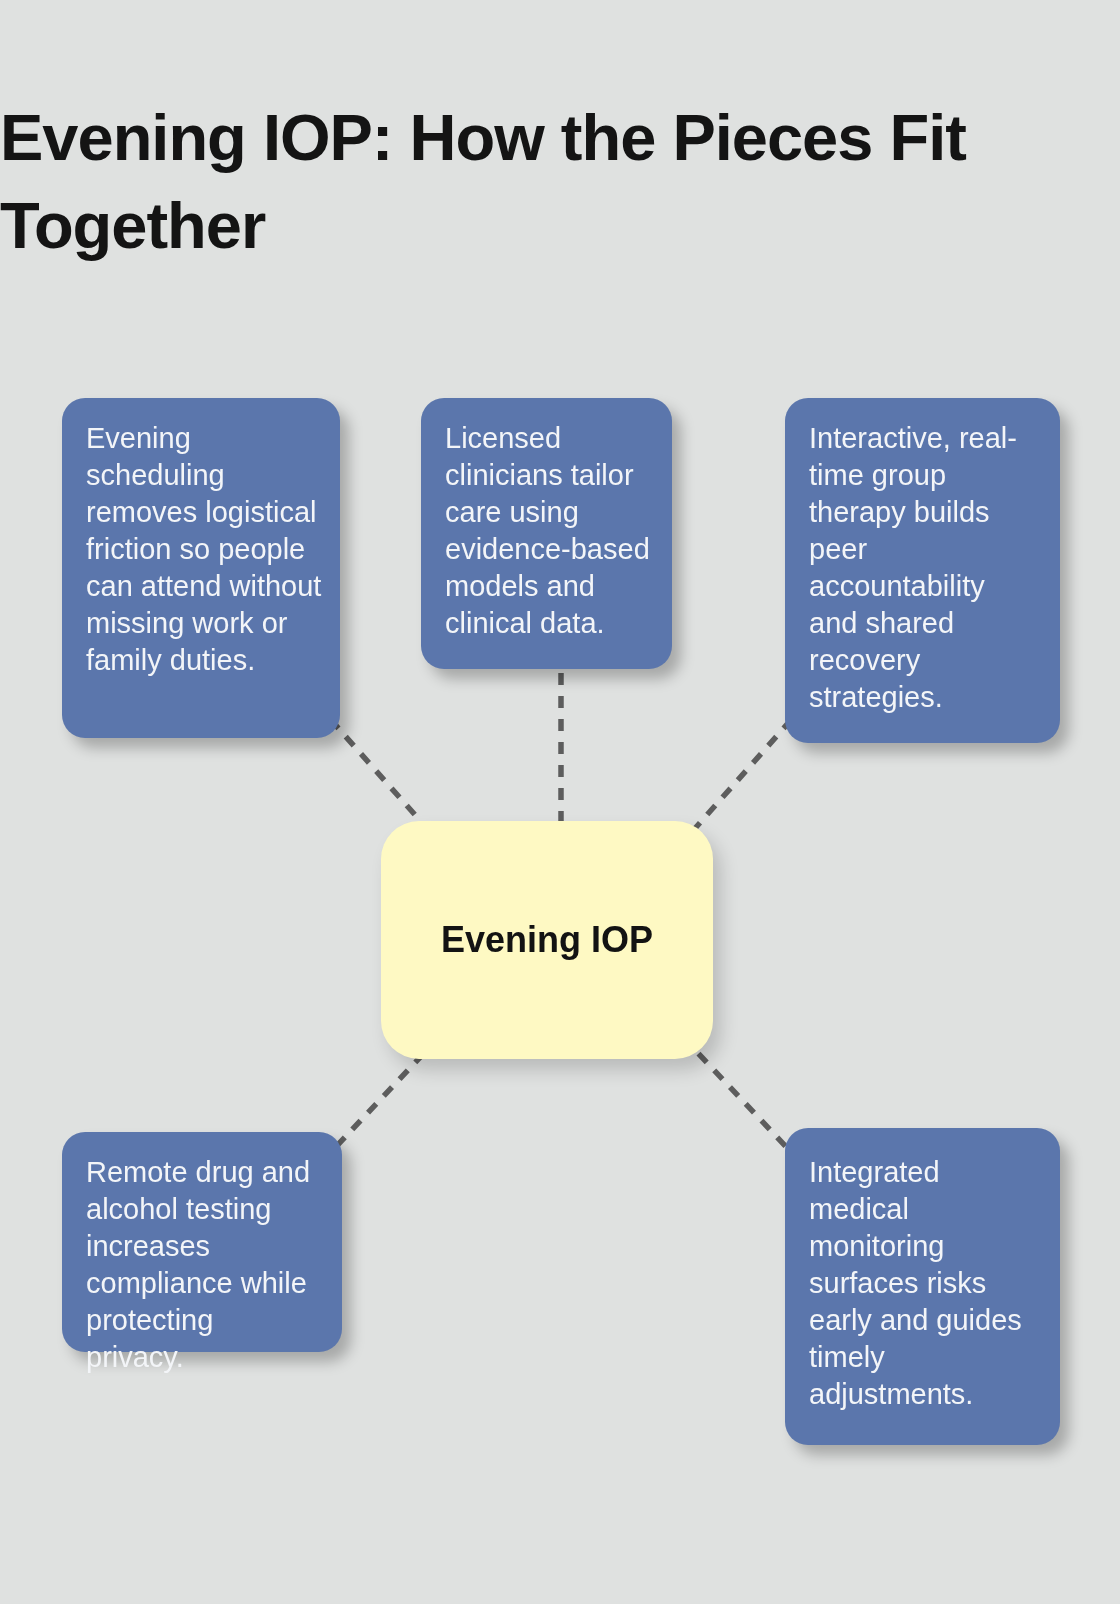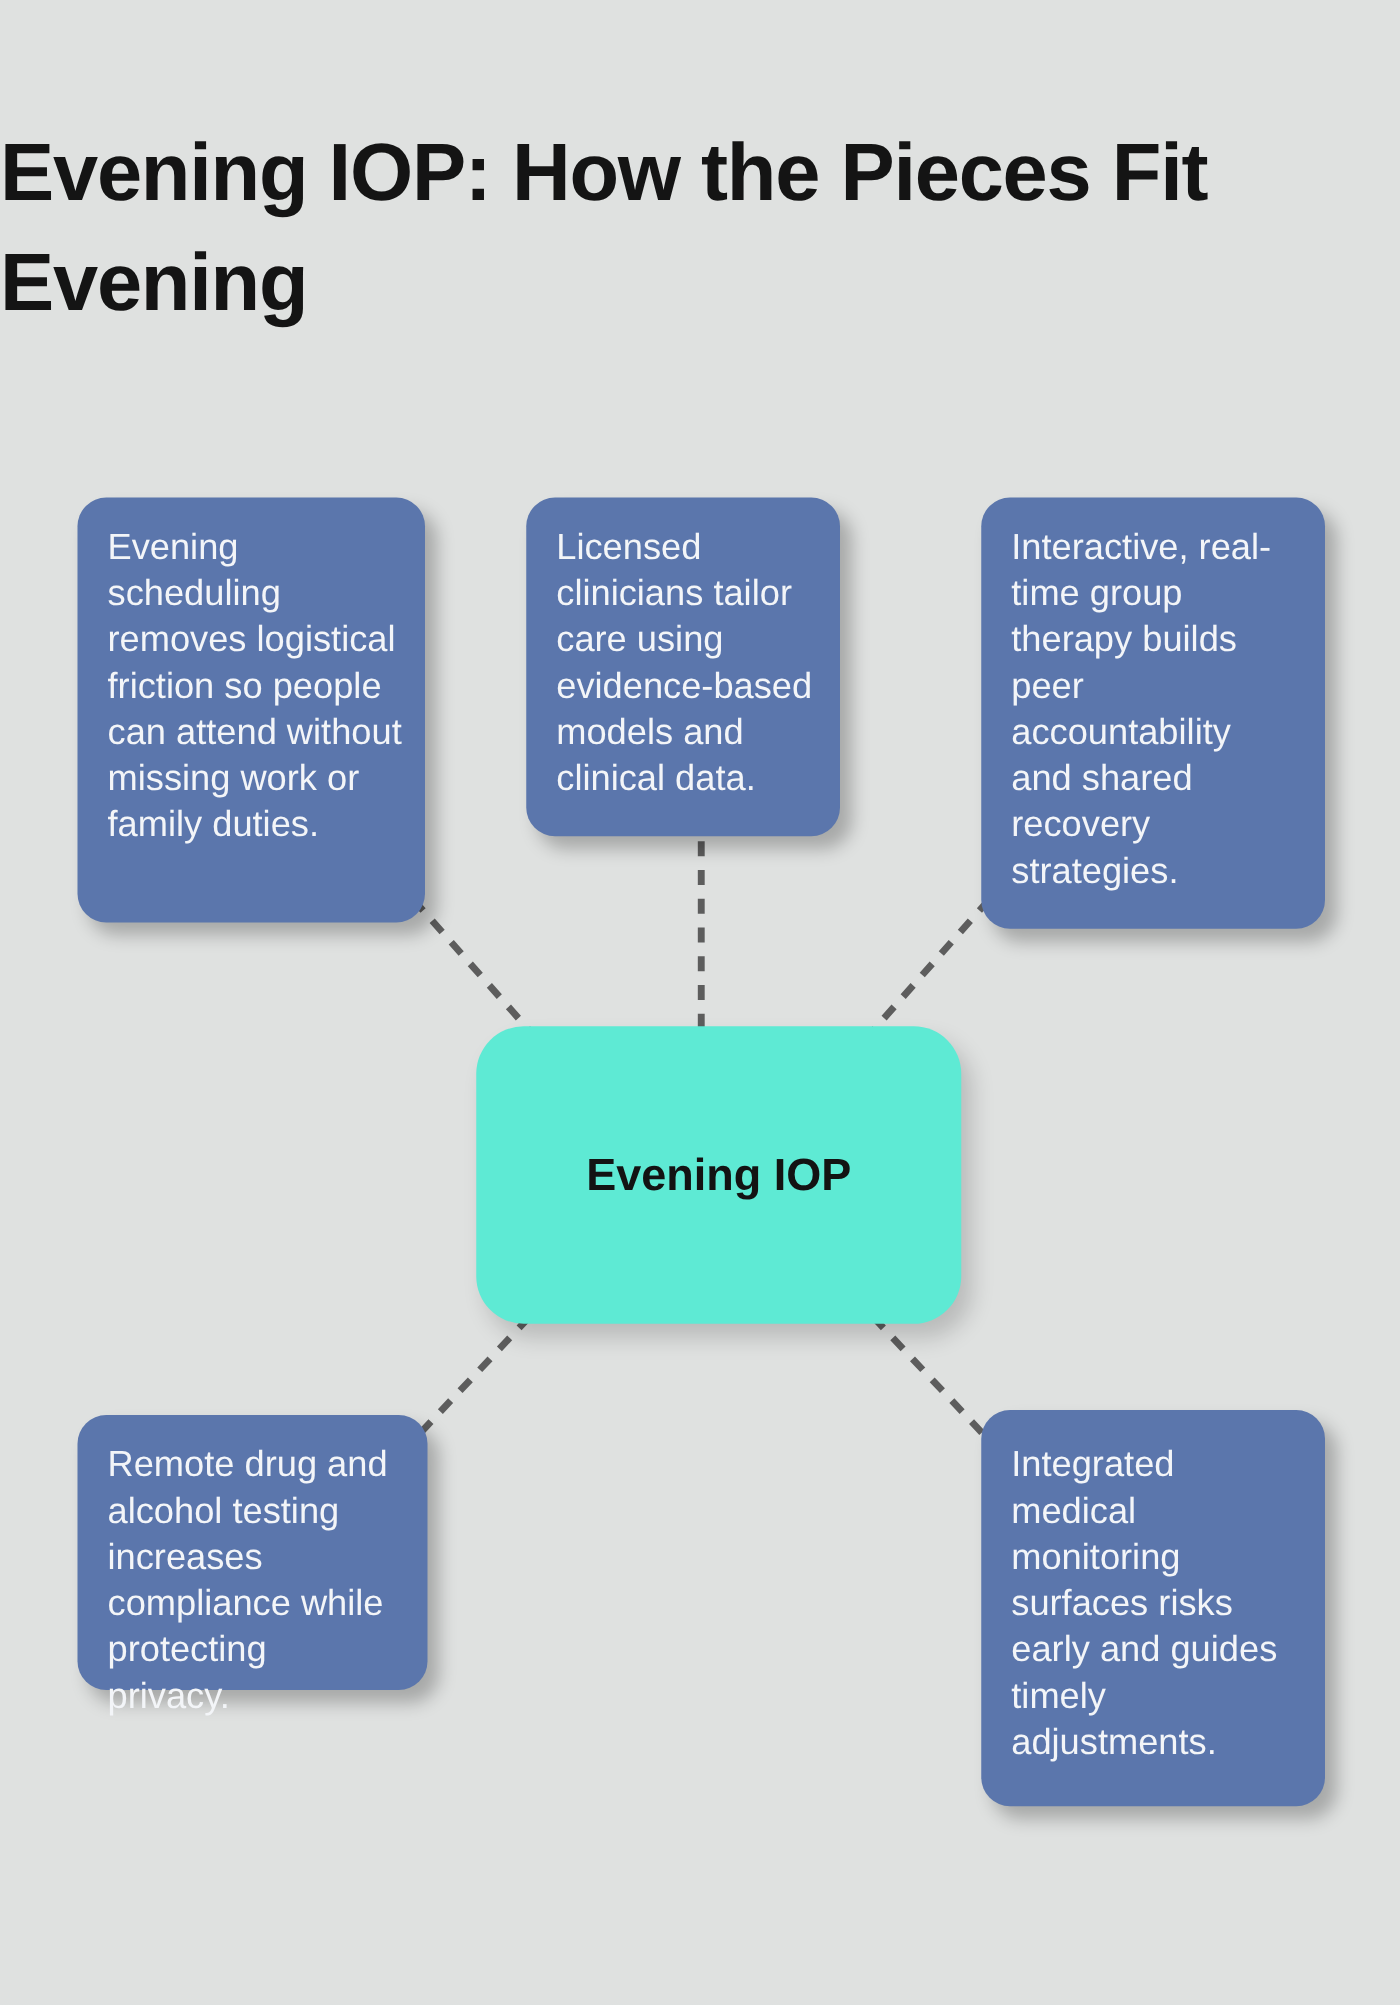--- a/index.html
+++ b/index.html
@@ -49,40 +49,40 @@
   }
   .node-top-left      { left: 62px;  top: 398px;  width: 278px; height: 340px; }
   .node-top-middle    { left: 421px; top: 398px;  width: 251px; height: 271px; }
   .node-top-right     { left: 785px; top: 398px;  width: 275px; height: 345px; padding-right: 22px; }
   .node-bottom-left   { left: 62px;  top: 1132px; width: 280px; height: 220px; padding-right: 24px; }
   .node-bottom-right  { left: 785px; top: 1128px; width: 275px; height: 317px; padding-right: 22px; padding-top: 26px; }
   .center-node {
     position: absolute;
     z-index: 3;
     left: 381px; top: 821px;
-    width: 388px; height: 238px;
-    background: #5eead4;
+    width: 332px; height: 238px;
+    background: #fef9c3;
     border-radius: 38px;
     box-shadow: 8px 11px 18px rgba(0,0,0,0.17);
     display: flex;
     align-items: center;
     justify-content: center;
     color: #131313;
     font-size: 36px;
     font-weight: 700;
   }
 </style>
 </head>
 <body>
 
 <div class="canvas">
 
   <h1 class="title">
     <span>Evening IOP: How the Pieces Fit</span>
-    <span>Evening</span>
+    <span>Together</span>
   </h1>
 
   <svg class="connectors" width="1120" height="1604" viewBox="0 0 1120 1604">
     <line class="connector" x1="300" y1="685" x2="455" y2="860"></line>
     <line class="connector" x1="561" y1="650" x2="561" y2="860"></line>
     <line class="connector" x1="822" y1="685" x2="667" y2="860"></line>
     <line class="connector" x1="455" y1="1020" x2="300" y2="1185"></line>
     <line class="connector" x1="667" y1="1020" x2="822" y2="1185"></line>
   </svg>
 

